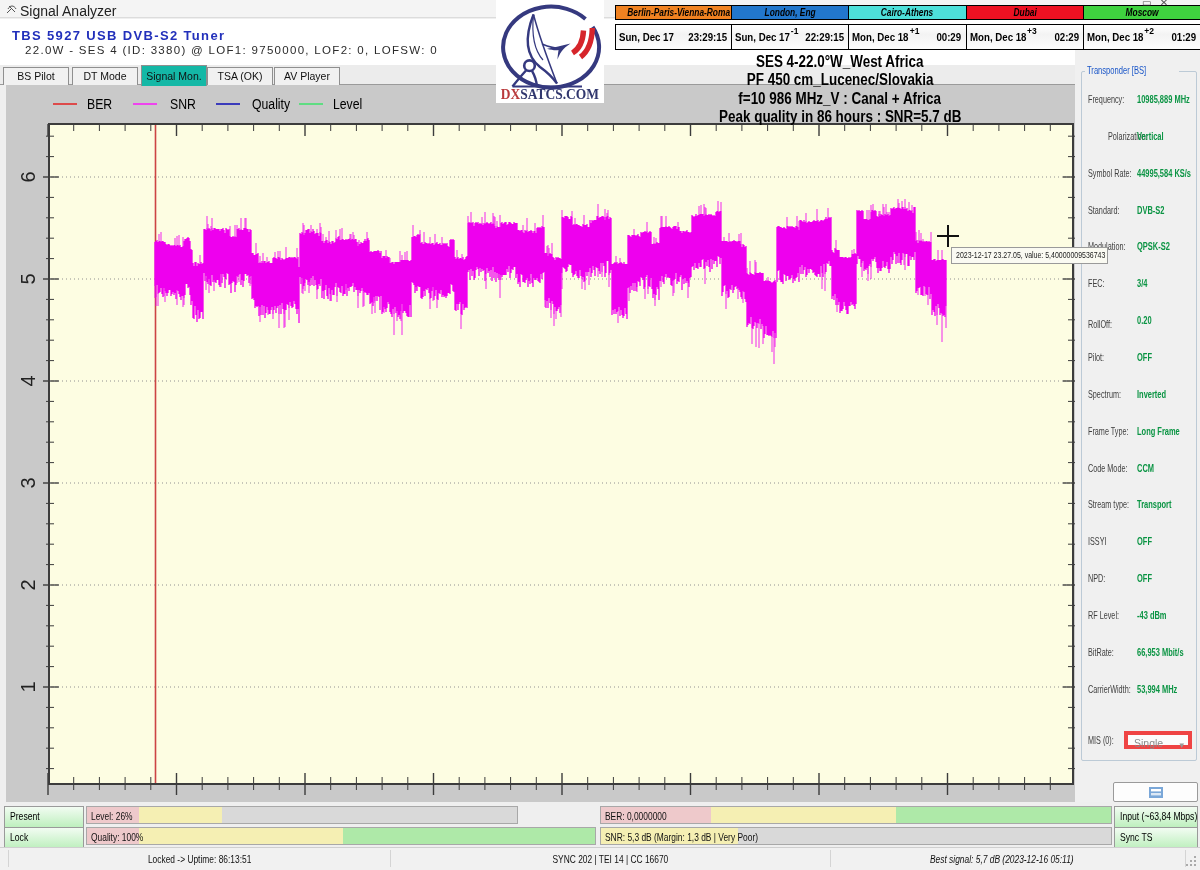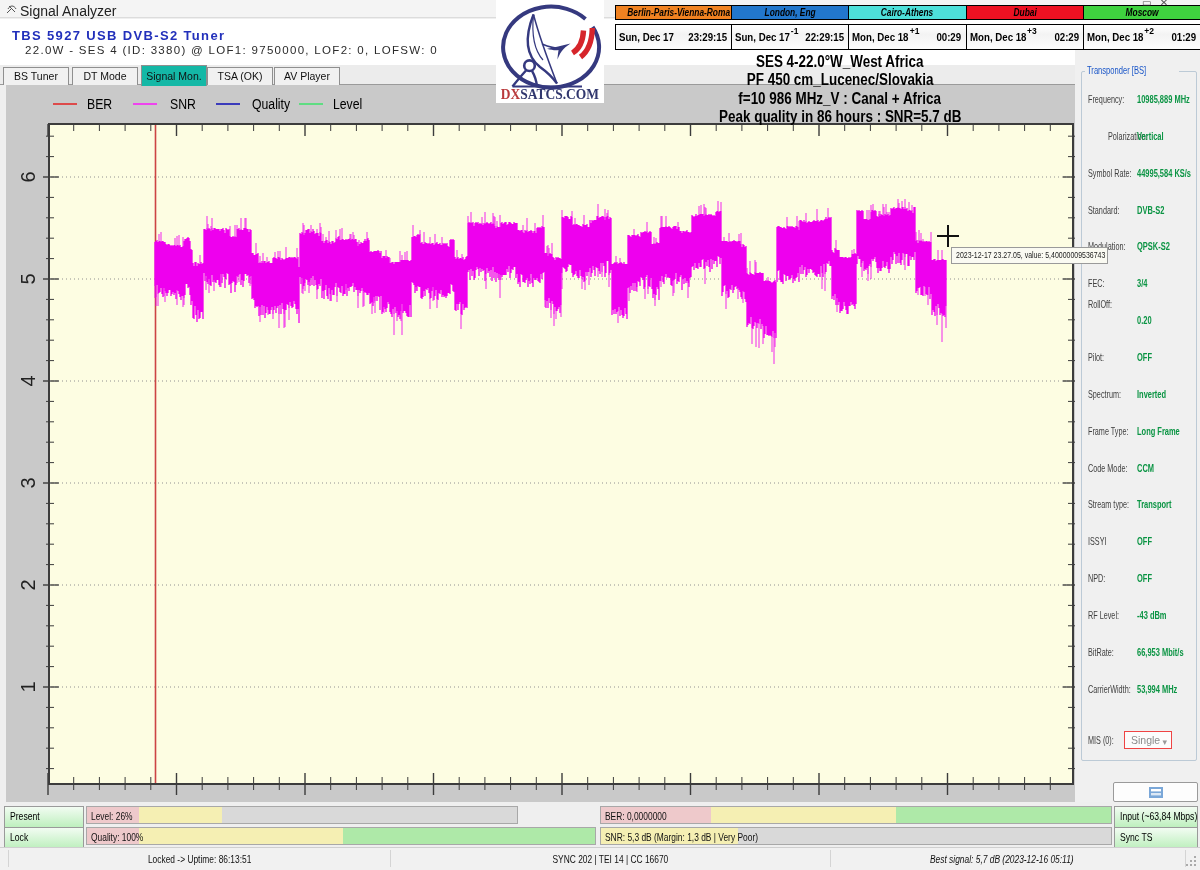--- a/index.html
+++ b/index.html
@@ -48,21 +48,21 @@
 .cd .s{position:absolute;top:1px;font-size:8.5px;font-weight:bold;}
 
 #rp{left:1075px;top:50px;width:125px;height:752px;background:#f0f0f0;}
 #rpbox{position:absolute;left:6px;top:21px;width:116px;height:690px;border:1px solid #bccad6;border-radius:2px;}
 #rptitle{position:absolute;left:10px;top:14px;background:#f0f0f0;padding:0 2px;font-size:11.5px;color:#1a56c8;}
 #rptitle span{display:inline-block;transform:scaleX(0.66);transform-origin:0 50%;white-space:nowrap;}
 .rl{position:absolute;left:13px;font-size:11.5px;color:#404040;}
 .rl span{display:inline-block;transform:scaleX(0.63);transform-origin:0 50%;white-space:nowrap;}
 .rv{position:absolute;left:61.5px;font-size:11.5px;font-weight:bold;color:#0a9443;}
 .rv span{display:inline-block;transform:scaleX(0.65);transform-origin:0 50%;white-space:nowrap;}
-#mis{position:absolute;left:49px;top:681px;width:48px;height:18px;background:#fcfcfc;border:1px solid #ef4444;font-size:10.5px;color:#8a8a8a;line-height:16px;padding-left:6px;}
+#mis{position:absolute;left:49px;top:681px;width:68px;height:18px;background:#fcfcfc;border:4px solid #ef4444;font-size:10.5px;color:#8a8a8a;line-height:16px;padding-left:6px;}
 #mis .ar{position:absolute;right:4px;top:2px;color:#999;font-size:9px;}
 
 #cass{left:1113px;top:782px;width:85px;height:20px;background:#fdfdfd;border:1px solid #9a9a9a;border-radius:2px;}
 
 .glabel{position:absolute;height:34px;background:linear-gradient(#f2fcf2,#9fe89f);border:1px solid #9a9a9a;font-size:10.5px;color:#000;padding:2.5px 0 0 5px;overflow:hidden;}
 .glabel span{display:inline-block;transform:scaleX(0.82);transform-origin:0 50%;white-space:nowrap;}
 .pbar{position:absolute;height:18px;border:1px solid #a8a8a8;background:#d9d9d9;overflow:hidden;}
 .pbar .seg{position:absolute;top:0;height:100%;}
 .pbar .txt{position:absolute;left:4px;top:3px;font-size:10.5px;color:#111;white-space:nowrap;transform:scaleX(0.8);transform-origin:0 50%;}
 .pk{background:#eec9cb;}
@@ -84,21 +84,21 @@
     <svg style="position:absolute;left:6px;top:3px" width="12" height="12" viewBox="0 0 12 12">
         <path d="M1 10 L6 5 M3 3 L9 9 M2 6 C4 2 8 2 10 6" stroke="#555" fill="none" stroke-width="1"></path>
       </svg>
     <div class="t">Signal Analyzer</div>
   </div>
   <div class="abs" id="topwhite">
     <div class="abs" id="tbs">TBS 5927 USB DVB-S2 Tuner</div>
     <div class="abs" id="tbs2">22.0W - SES 4 (ID: 3380) @ LOF1: 9750000, LOF2: 0, LOFSW: 0</div>
   </div>
   <div class="abs" id="tabstrip">
-    <div class="tab" style="left:3px;">BS Tuner</div>
+    <div class="tab" style="left:3px;">BS Pilot</div>
     <div class="tab" style="left:72px;">DT Mode</div>
     <div class="tab active" style="left:141px;">Signal Mon.</div>
     <div class="tab" style="left:207px;">TSA (OK)</div>
     <div class="tab" style="left:274px;">AV Player</div>
   </div>
   <div class="abs" id="chartbg"></div>
   <svg class="abs" style="left:0;top:0" width="1200" height="870" viewBox="0 0 1200 870">
     <rect x="50" y="125" width="1022" height="659" fill="#fdfde2"></rect>
     <line x1="48.0" y1="773" x2="48.0" y2="795" class="tkM"></line>
 <line x1="48.0" y1="124" x2="48.0" y2="136" class="tkM"></line>
@@ -345,21 +345,21 @@
     <div class="rl" style="top:80px;padding-left:20px;"><span>Polarization:</span></div>
       <div class="rv" style="top:80px;"><span>Vertical</span></div>
     <div class="rl" style="top:117px;"><span>Symbol Rate:</span></div>
       <div class="rv" style="top:117px;"><span>44995,584 KS/s</span></div>
     <div class="rl" style="top:154px;"><span>Standard:</span></div>
       <div class="rv" style="top:154px;"><span>DVB-S2</span></div>
     <div class="rl" style="top:190px;"><span>Modulation:</span></div>
       <div class="rv" style="top:190px;"><span>QPSK-S2</span></div>
     <div class="rl" style="top:227px;"><span>FEC:</span></div>
       <div class="rv" style="top:227px;"><span>3/4</span></div>
-    <div class="rl" style="top:248px;"><span>RollOff:</span></div>
+    <div class="rl" style="top:268px;"><span>RollOff:</span></div>
       <div class="rv" style="top:264px;"><span>0.20</span></div>
     <div class="rl" style="top:301px;"><span>Pilot:</span></div>
       <div class="rv" style="top:301px;"><span>OFF</span></div>
     <div class="rl" style="top:338px;"><span>Spectrum:</span></div>
       <div class="rv" style="top:338px;"><span>Inverted</span></div>
     <div class="rl" style="top:375px;"><span>Frame Type:</span></div>
       <div class="rv" style="top:375px;"><span>Long Frame</span></div>
     <div class="rl" style="top:412px;"><span>Code Mode:</span></div>
       <div class="rv" style="top:412px;"><span>CCM</span></div>
     <div class="rl" style="top:448px;"><span>Stream type:</span></div>

